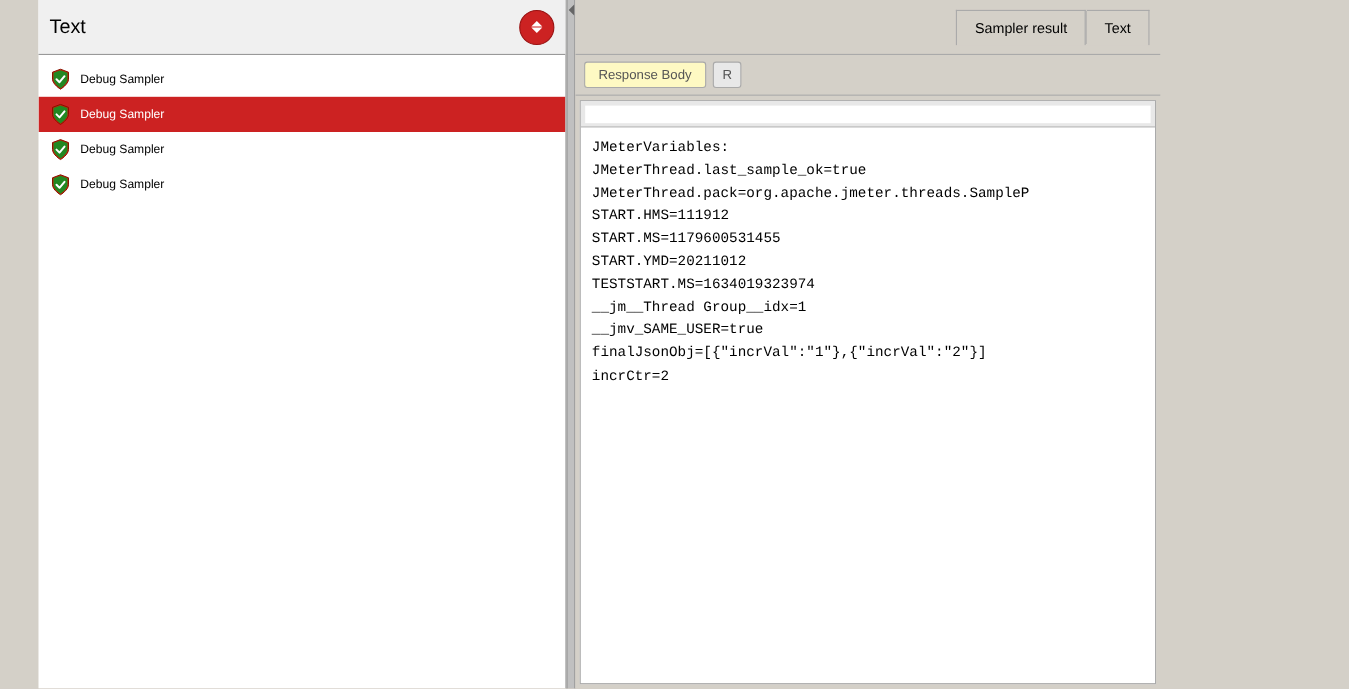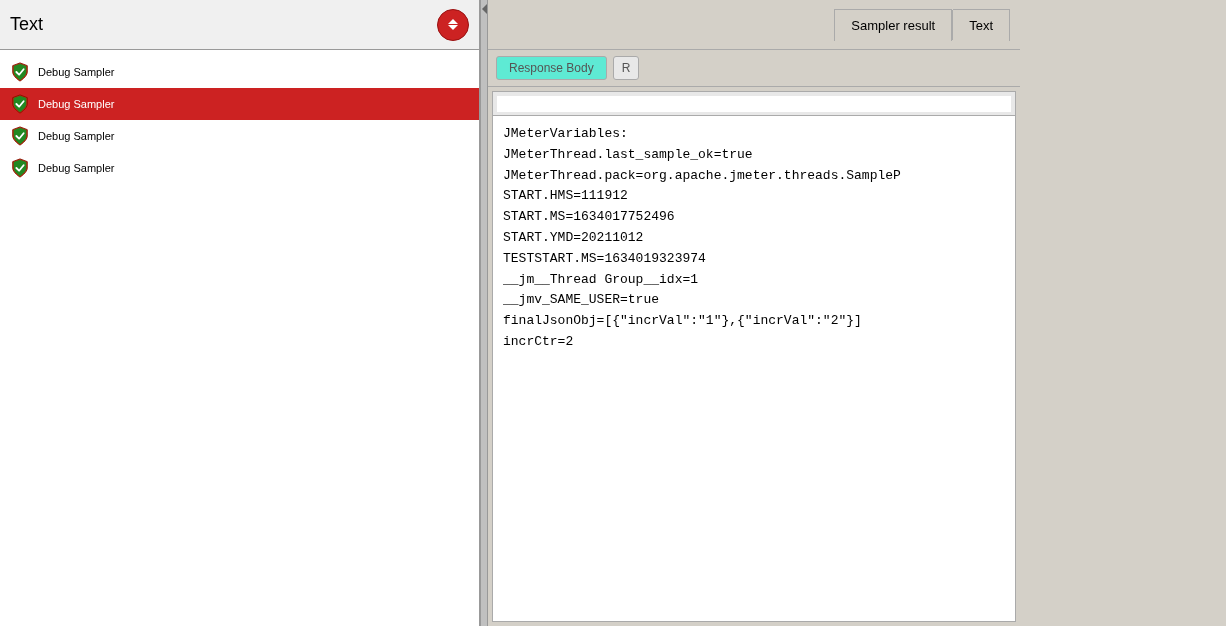--- a/index.html
+++ b/index.html
@@ -8,20 +8,21 @@
       font-size: 13px;
       background: #d4d0c8;
       width: 1226px;
       height: 626px;
       overflow: hidden;
     }
     .main-container {
       display: flex;
       width: 1020px;
       height: 626px;
+      margin-left: 35px;
     }
     
     .left-panel {
       width: 480px;
       min-width: 480px;
       height: 100%;
       background: #ffffff;
       border-right: 1px solid #999;
       display: flex;
       flex-direction: column;
@@ -157,21 +158,21 @@
     .response-sub-bar {
       display: flex;
       align-items: center;
       padding: 6px 8px;
       background: #d4d0c8;
       gap: 6px;
       border-bottom: 1px solid #aaa;
     }
     .response-body-btn {
       padding: 4px 12px;
-      background: #5eead4;
+      background: #fef9c3;
       border: 1px solid #aaa;
       border-radius: 3px;
       font-size: 12px;
       cursor: pointer;
       color: #555;
     }
     .r-btn {
       padding: 4px 8px;
       background: #e8e8e8;
       border: 1px solid #aaa;
@@ -291,21 +292,21 @@
     </div>
 
     <div class="content-area">
       <div class="search-bar">
         <input class="search-input" type="text" placeholder="" style="">
       </div>
       <div class="text-content" id="text-content-area">JMeterVariables:
 JMeterThread.last_sample_ok=true
 JMeterThread.pack=org.apache.jmeter.threads.SampleP
 START.HMS=111912
-START.MS=1634017752496
+START.MS=1179600531455
 START.YMD=20211012
 TESTSTART.MS=1634019323974
 __jm__Thread Group__idx=1
 __jmv_SAME_USER=true
 finalJsonObj=[{"incrVal":"1"},{"incrVal":"2"}]
 incrCtr=2</div>
     </div>
   </div>
 </div>
 

